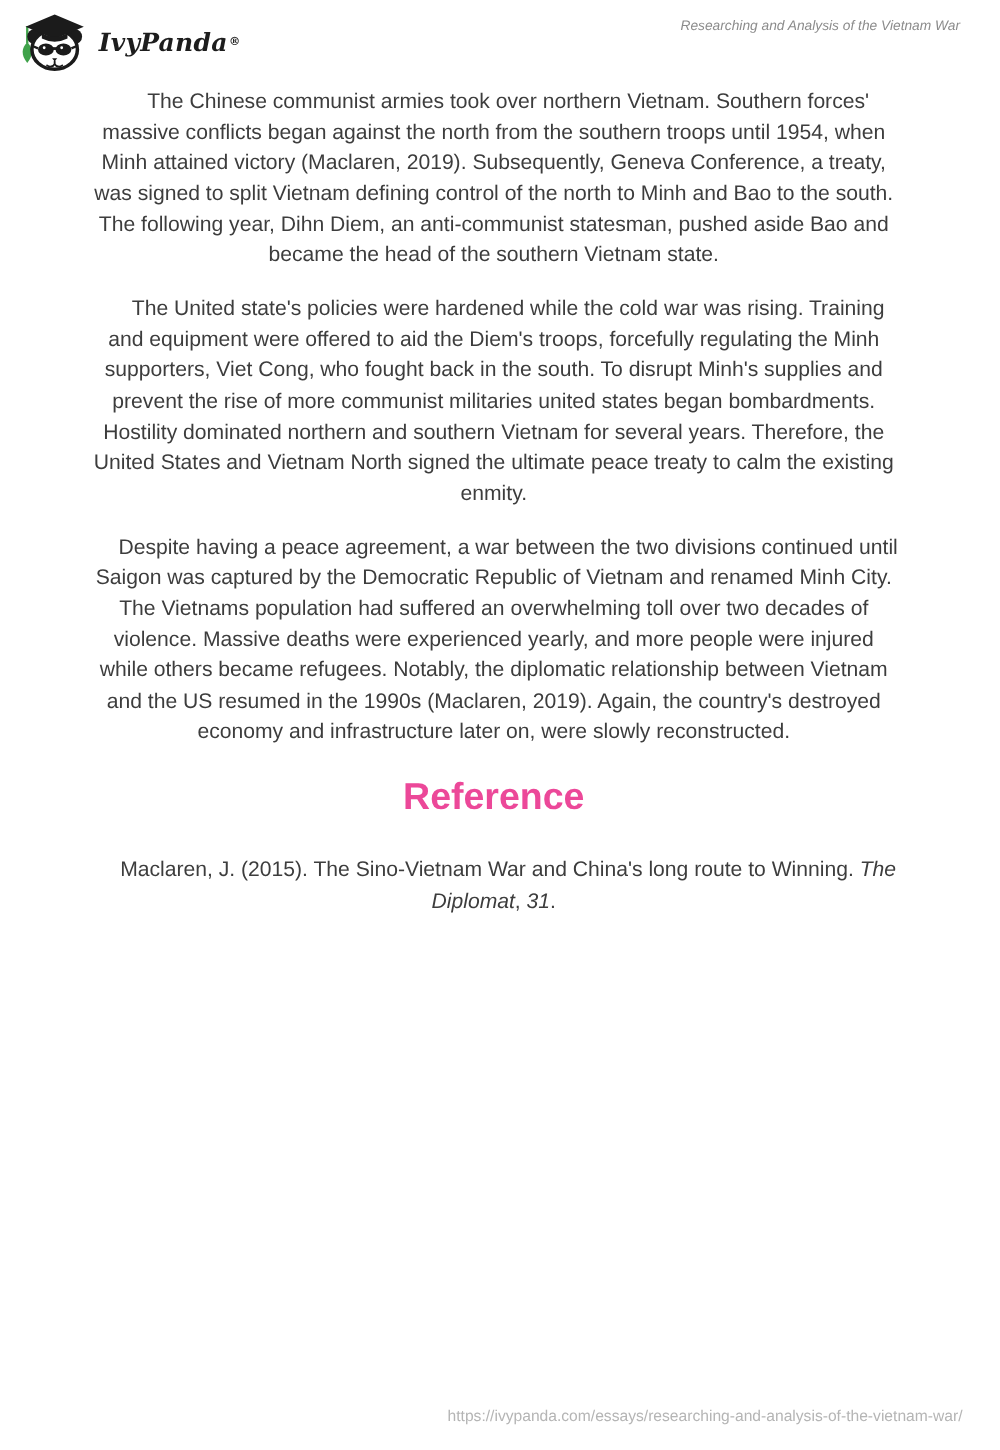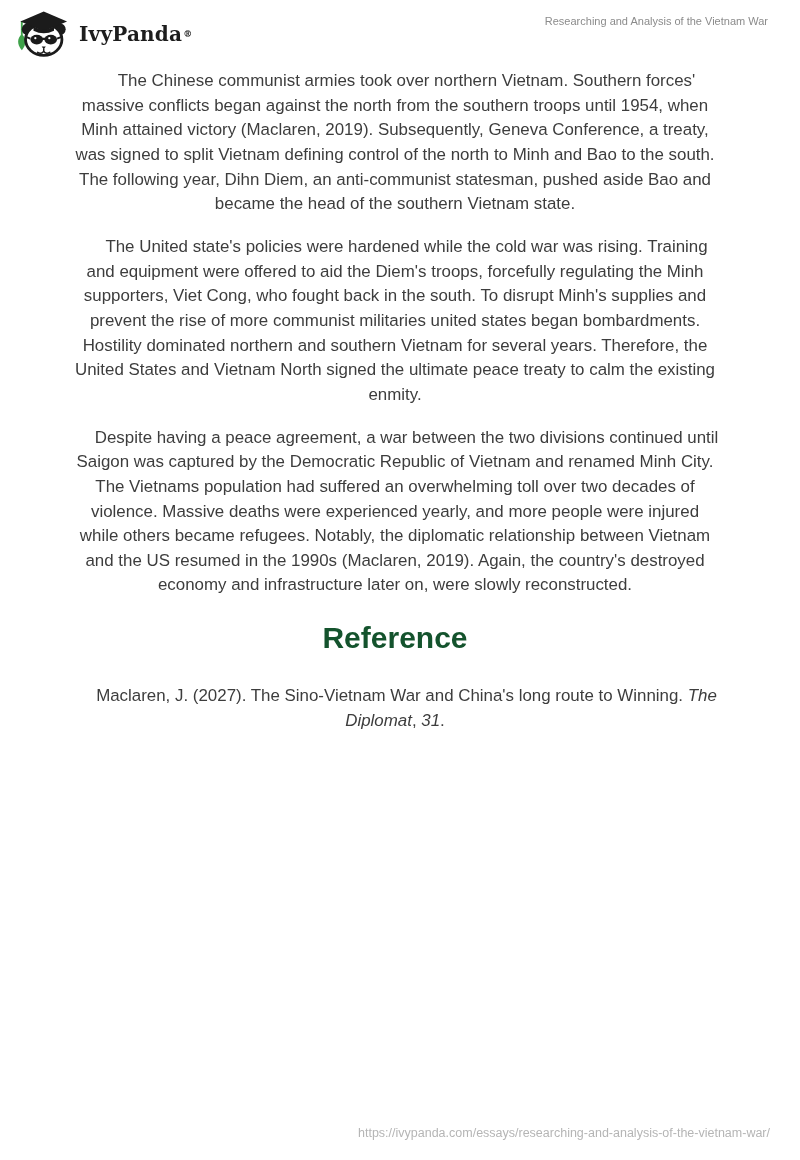--- a/index.html
+++ b/index.html
@@ -6,21 +6,21 @@
   .page {
     position: relative;
     width: 800px;
     height: 1160px;
     background: #ffffff;
     overflow: hidden;
     font-family: "Liberation Sans", sans-serif;
   }
 
   
-  .header { position: absolute; top: 0; left: 0; right: 0; height: 66px; background: #fff; }
+  .header { position: absolute; top: 0; left: 0; right: 0; height: 66px; background: #fff; font-style: italic; }
   .logo { position: absolute; left: 12px; top: 9px; display: flex; align-items: center; }
   .logo svg { display: block; }
   .brand {
     margin-left: 11px;
     font-family: "DejaVu Serif", serif;
     font-weight: 700;
     font-size: 20px;
     color: #1d1d1d;
     letter-spacing: 0.2px;
   }
@@ -50,21 +50,21 @@
     line-height: 24.65px;
     color: #3d3d3d;
     text-align: center;
   }
   .content p { margin: 0 0 18px 0; text-indent: 23px; }
   .content h1 {
     margin: 22px 0 28px 0;
     font-size: 30px;
     line-height: 36px;
     font-weight: 700;
-    color: #14532d;
+    color: #ec4899;
     text-indent: 0;
   }
   .reference em { font-style: italic; }
 
   
   .url {
     position: absolute;
     top: 1126px;
     right: 30px;
     font-size: 12.5px;
@@ -110,18 +110,18 @@
         <span class="reg">®</span>
     </div>
     <div class="doc-title">Researching and Analysis of the Vietnam War</div>
   </header>
 
   <main class="content">
     <p>The Chinese communist armies took over northern Vietnam. Southern forces' massive conflicts began against the north from the southern troops until 1954, when Minh attained victory (Maclaren, 2019). Subsequently, Geneva Conference, a treaty, was signed to split Vietnam defining control of the north to Minh and Bao to the south. The following year, Dihn Diem, an anti-communist statesman, pushed aside Bao and became the head of the southern Vietnam state.</p>
     <p>The United state's policies were hardened while the cold war was rising. Training and equipment were offered to aid the Diem's troops, forcefully regulating the Minh supporters, Viet Cong, who fought back in the south. To disrupt Minh's supplies and prevent the rise of more communist militaries united states began bombardments. Hostility dominated northern and southern Vietnam for several years. Therefore, the United States and Vietnam North signed the ultimate peace treaty to calm the existing enmity.</p>
     <p>Despite having a peace agreement, a war between the two divisions continued until Saigon was captured by the Democratic Republic of Vietnam and renamed Minh City. The Vietnams population had suffered an overwhelming toll over two decades of violence. Massive deaths were experienced yearly, and more people were injured while others became refugees. Notably, the diplomatic relationship between Vietnam and the US resumed in the 1990s (Maclaren, 2019). Again, the country's destroyed economy and infrastructure later on, were slowly reconstructed.</p>
     <h1>Reference</h1>
-    <p class="reference"><span>Maclaren, J. (2027). The Sino-Vietnam War and China's long route to Winning. </span><em>The Diplomat</em><span>, </span><em>31</em><span>.</span></p>
+    <p class="reference"><span>Maclaren, J. (2015). The Sino-Vietnam War and China's long route to Winning. </span><em>The Diplomat</em><span>, </span><em>31</em><span>.</span></p>
   </main>
 
   <a class="url">https://ivypanda.com/essays/researching-and-analysis-of-the-vietnam-war/</a>
 
 </div>
 
 </body></html>

